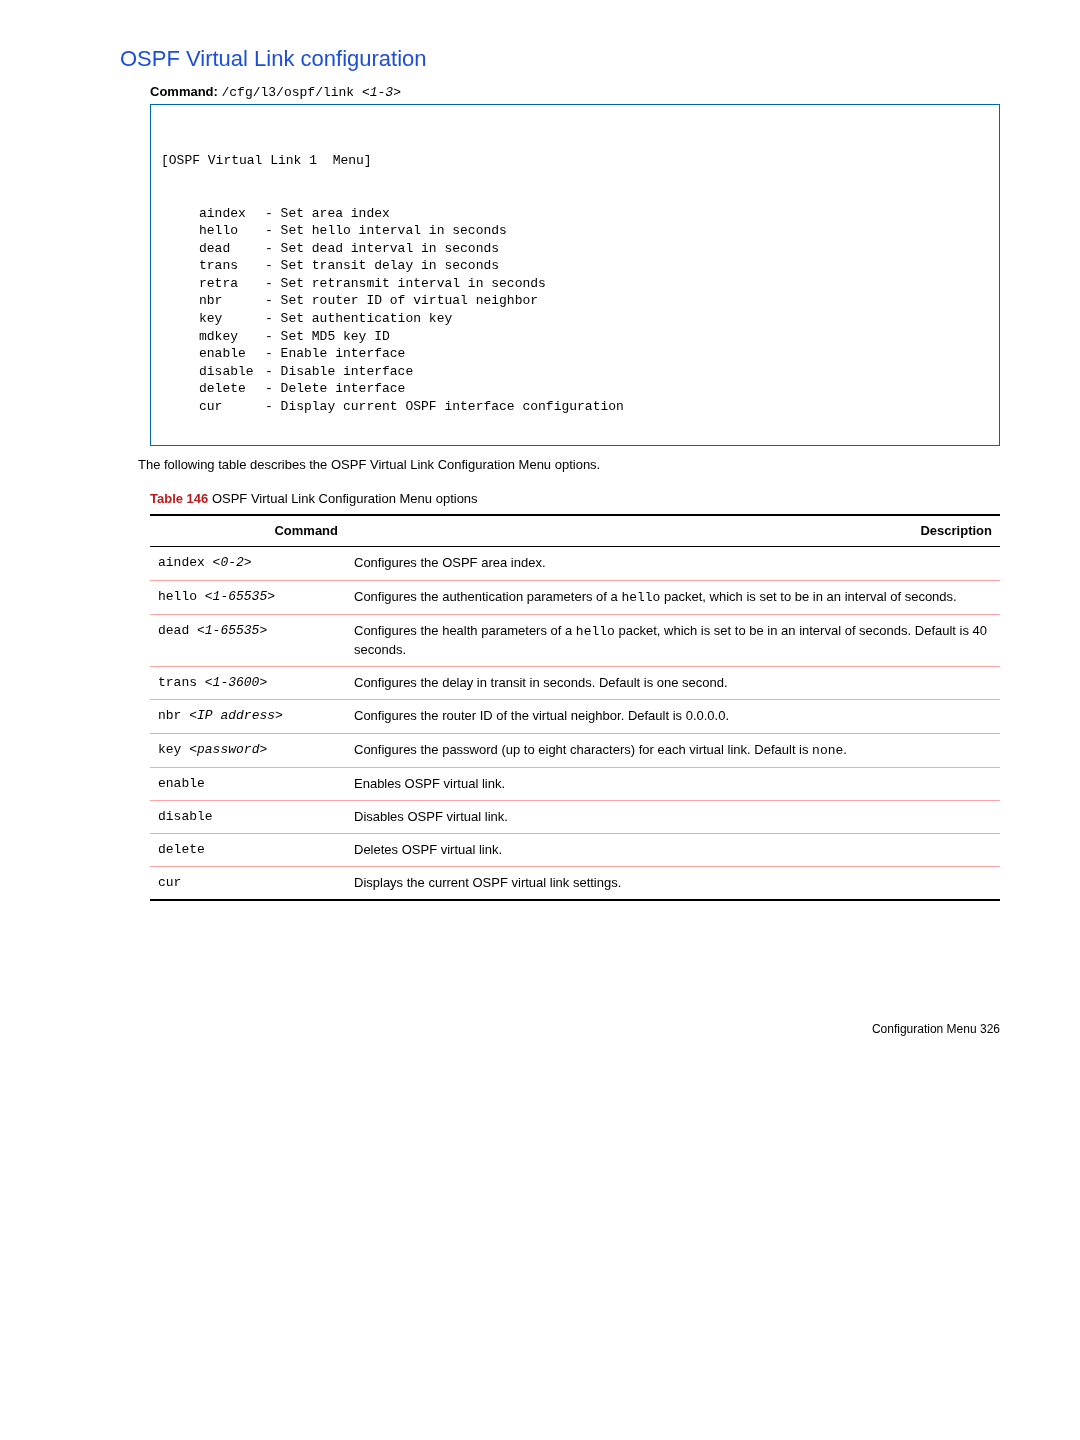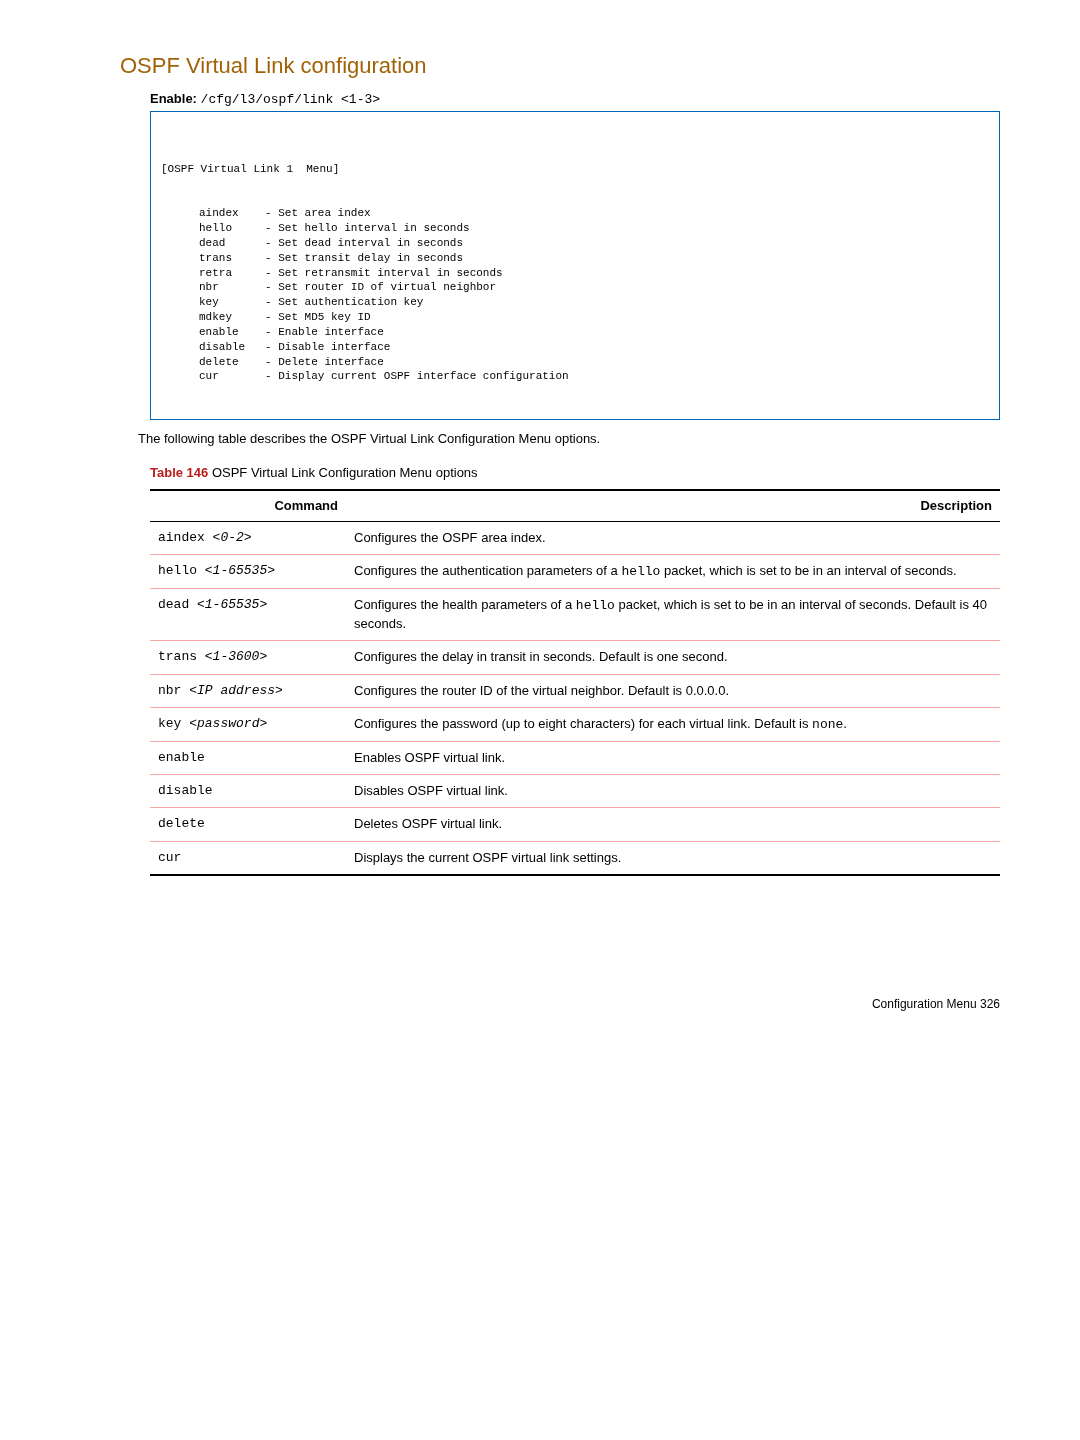--- a/index.html
+++ b/index.html
@@ -4,43 +4,44 @@
   <style>
     body {
       font-family: Arial, Helvetica, sans-serif;
       margin: 0;
       padding: 40px 80px 40px 120px;
       color: #000;
       font-size: 13px;
       line-height: 1.4;
     }
     h1 {
-      color: #a16207;
+      color: #1d4ed8;
       font-weight: normal;
       font-size: 22px;
-      margin: 11px 0 8px 0;
+      margin: 4px 0 8px 0;
     }
     .command-line {
       margin-left: 30px;
       margin-bottom: 2px;
     }
     .command-label {
       font-weight: bold;
     }
     .command-code {
       font-family: 'Courier New', monospace;
     }
     .command-param {
+      font-style: italic;
       text-align: center;
     }
     .terminal-box {
       border: 1px solid #0066B3;
-      padding: 20px 10px;
+      padding: 12px 10px;
       font-family: 'Courier New', monospace;
-      font-size: 11px;
+      font-size: 13px;
       line-height: 1.35;
       margin-left: 30px;
       margin-bottom: 10px;
       white-space: pre;
     }
     .term-line {
       display: flex;
     }
     .term-indent {
       width: 38px;
@@ -98,21 +99,21 @@
       margin-top: 120px;
       font-size: 12px;
     }
   </style>
 </head>
 <body>
 
 <h1>OSPF Virtual Link configuration</h1>
 
 <div class="command-line">
-  <span class="command-label">Enable:</span>
+  <span class="command-label">Command:</span>
   <span class="command-code">/cfg/l3/ospf/link </span><span class="command-code command-param">&lt;1-3&gt;</span>
 </div>
 
 <div class="terminal-box">
   <div>[OSPF Virtual Link 1  Menu]</div>
   <div id="terminal-lines"><div class="term-line"><span class="term-indent"></span><span class="term-cmd">aindex</span><span>- Set area index</span></div><div class="term-line"><span class="term-indent"></span><span class="term-cmd">hello</span><span>- Set hello interval in seconds</span></div><div class="term-line"><span class="term-indent"></span><span class="term-cmd">dead</span><span>- Set dead interval in seconds</span></div><div class="term-line"><span class="term-indent"></span><span class="term-cmd">trans</span><span>- Set transit delay in seconds</span></div><div class="term-line"><span class="term-indent"></span><span class="term-cmd">retra</span><span>- Set retransmit interval in seconds</span></div><div class="term-line"><span class="term-indent"></span><span class="term-cmd">nbr</span><span>- Set router ID of virtual neighbor</span></div><div class="term-line"><span class="term-indent"></span><span class="term-cmd">key</span><span>- Set authentication key</span></div><div class="term-line"><span class="term-indent"></span><span class="term-cmd">mdkey</span><span>- Set MD5 key ID</span></div><div class="term-line"><span class="term-indent"></span><span class="term-cmd">enable</span><span>- Enable interface</span></div><div class="term-line"><span class="term-indent"></span><span class="term-cmd">disable</span><span>- Disable interface</span></div><div class="term-line"><span class="term-indent"></span><span class="term-cmd">delete</span><span>- Delete interface</span></div><div class="term-line"><span class="term-indent"></span><span class="term-cmd">cur</span><span>- Display current OSPF interface configuration</span></div></div>
 </div>
 
 <div class="intro-text">The following table describes the OSPF Virtual Link Configuration Menu options.</div>
 

